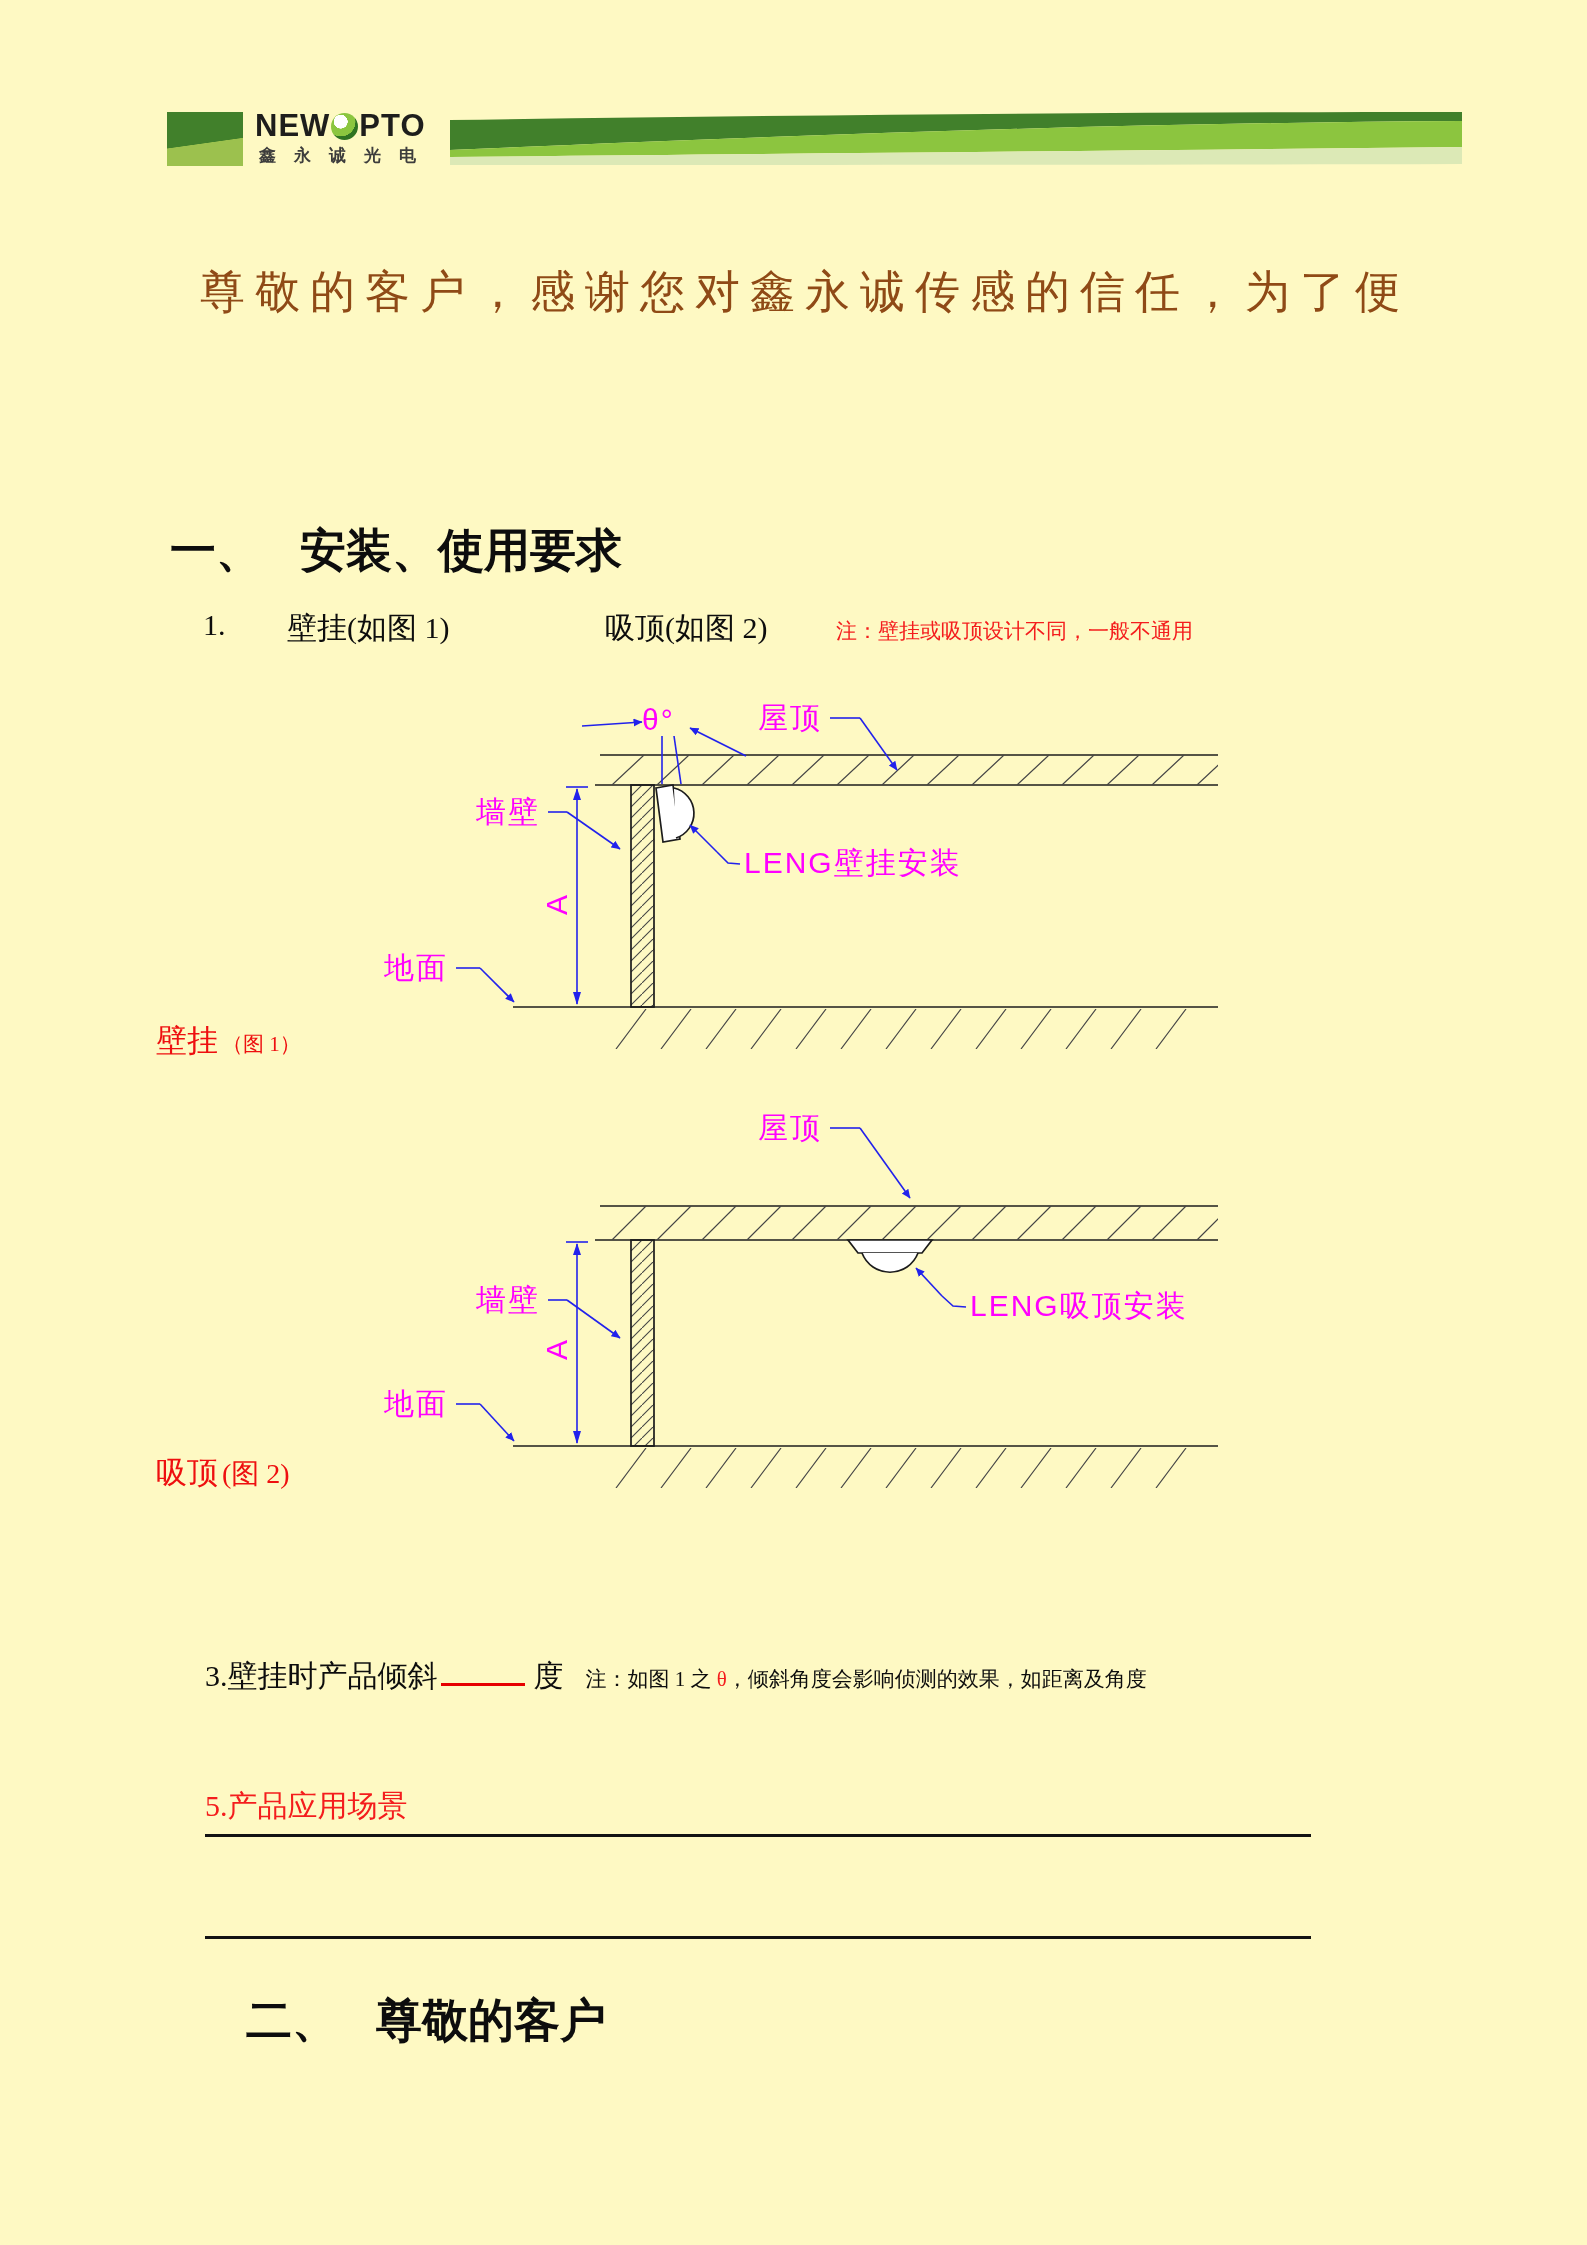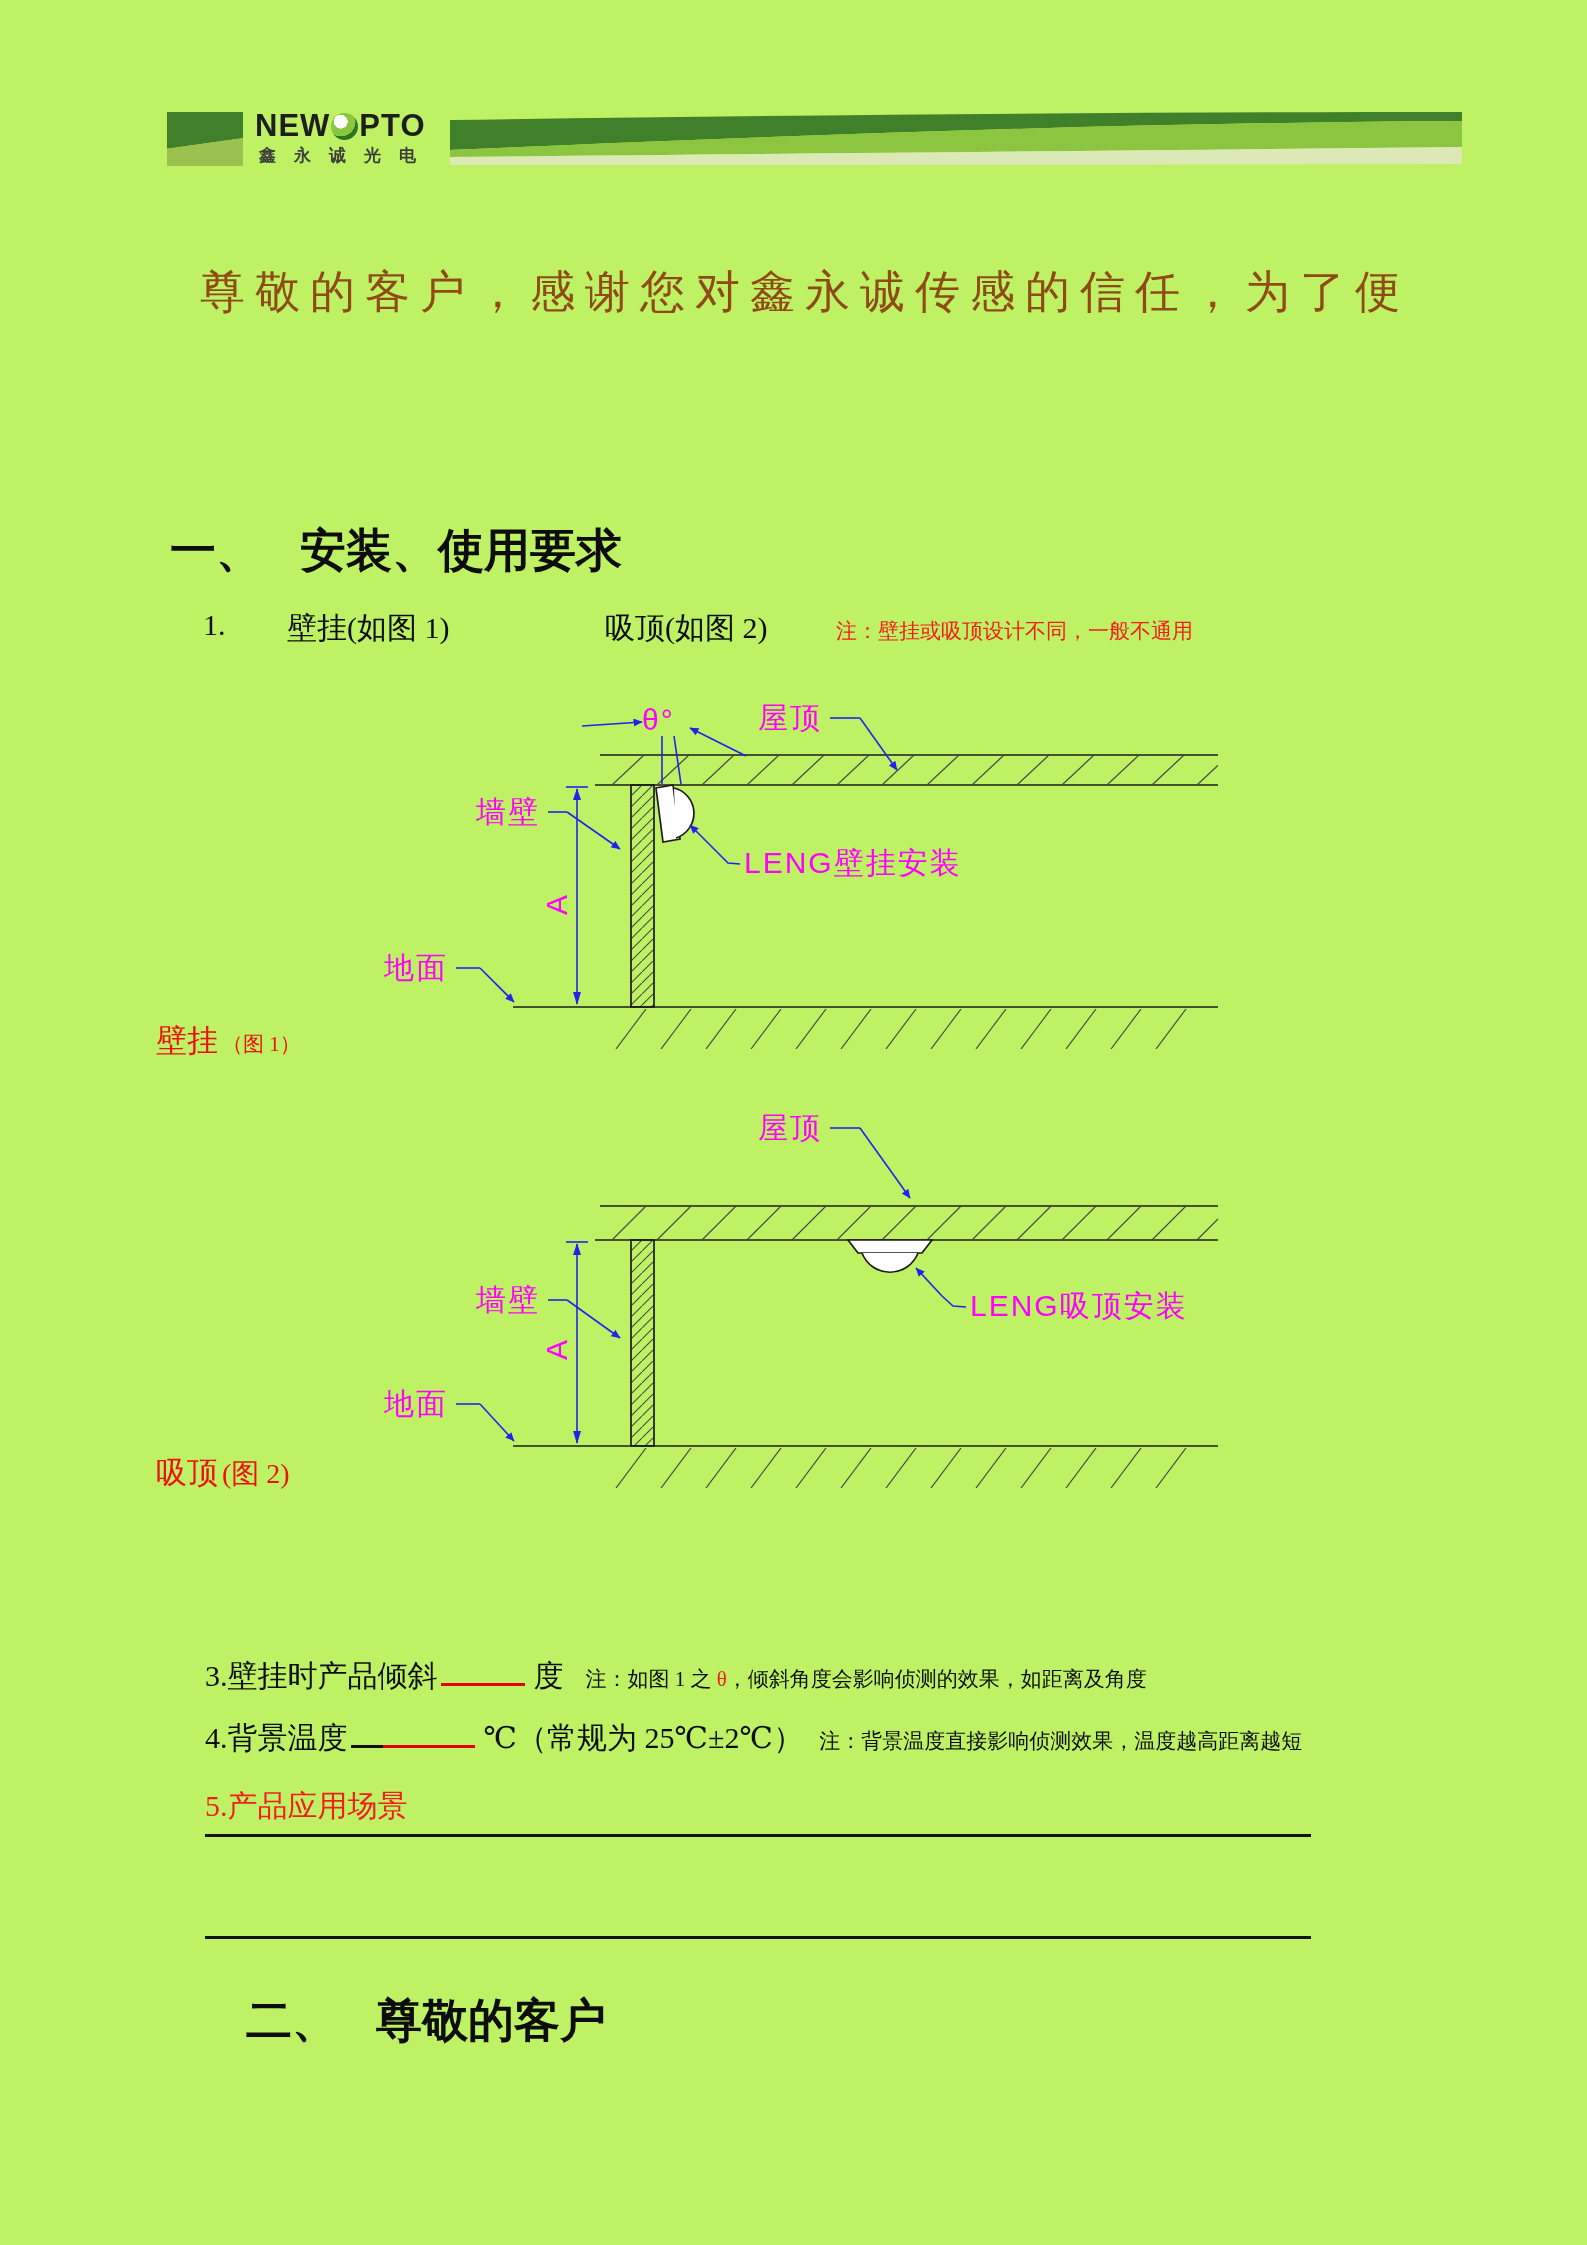--- a/index.html
+++ b/index.html
@@ -1,16 +1,16 @@
 <!DOCTYPE html>
 <html><head>
 <meta charset="utf-8">
 <style>
   html,body{margin:0;padding:0;background:#e8e8e8;}
-  .page{position:relative;width:1587px;height:2245px;background:#bef264;margin:0 auto;
+  .page{position:relative;width:1587px;height:2245px;background:#fef9c3;margin:0 auto;
         font-family:"Liberation Serif","DejaVu Serif",serif;color:#111;overflow:hidden;}
   .abs{position:absolute;}
   
   .logo-block{left:167px;top:112px;width:76px;height:54px;
        background:linear-gradient(172deg,#41802b 0 56%,#9cc14e 57% 100%);}
   .logo-name{left:255px;top:108px;display:flex;align-items:center;
        font-family:"Liberation Sans","DejaVu Sans",sans-serif;font-weight:bold;
        font-size:31px;color:#1e1e1c;letter-spacing:1px;}
   .logo-o{display:inline-block;width:27px;height:27px;border-radius:50%;margin:0 1px;
        background:radial-gradient(circle at 36% 32%, #ffffff 0 27%, #8bc63f 28% 58%, #2f7422 59% 100%);}
@@ -182,23 +182,20 @@
   <div class="abs caption" style="left:156px;top:1452px;">
     <span class="figred" style="font-size:31px;">吸顶</span>
     <span class="figred" style="font-size:28px;">(图 2)</span>
   </div>
 
 
   <div class="abs row" style="left:205px;top:1656px;">
     <span class="t30">3.壁挂时产品倾斜</span><span class="blank" style="width:84px;"></span><span class="t30" style="margin-left:6px;">度</span><span class="t21" style="margin-left:22px;"><span>注：如图 1 之 </span><span class="red">θ</span><span>，倾斜角度会影响侦测的效果，如距离及角度</span></span>
   </div>
 
-  <div class="abs row" style="left:205px;top:1718px;">
-    <span class="t30">4.背景温度</span><span class="blank blank-black" style="width:32px;margin-right:0;"></span><span class="blank" style="width:92px;margin-left:0;"></span><span class="t30" style="margin-left:6px;">℃（常规为 25℃±2℃）</span><span class="t21" style="margin-left:16px;">注：背景温度直接影响侦测效果，温度越高距离越短</span>
-  </div>
 
   <div class="abs t30 red" style="left:205px;top:1786px;">5.产品应用场景</div>
   <div class="abs hline" style="left:205px;top:1834px;width:1106px;"></div>
   <div class="abs hline" style="left:205px;top:1936px;width:1106px;"></div>
 
   <div class="abs h-sec" style="left:246px;top:1990px;">
     <span>二、</span><span class="h-gap">尊敬的客户</span>
   </div>
 
 </div>

